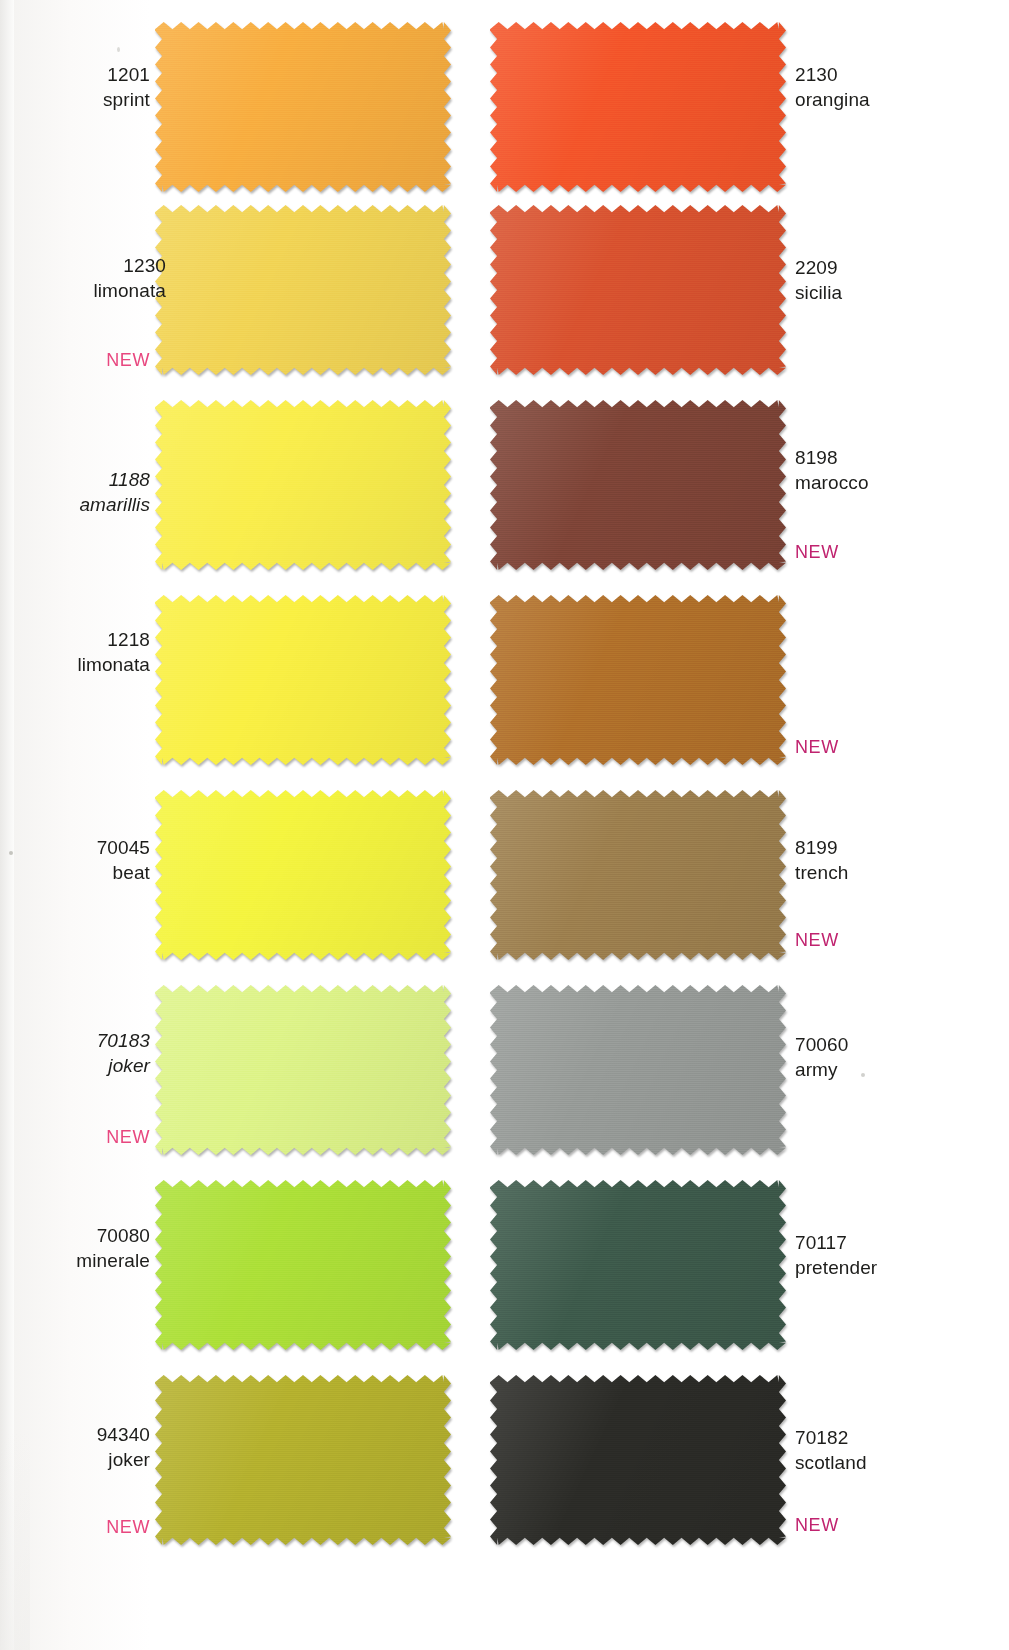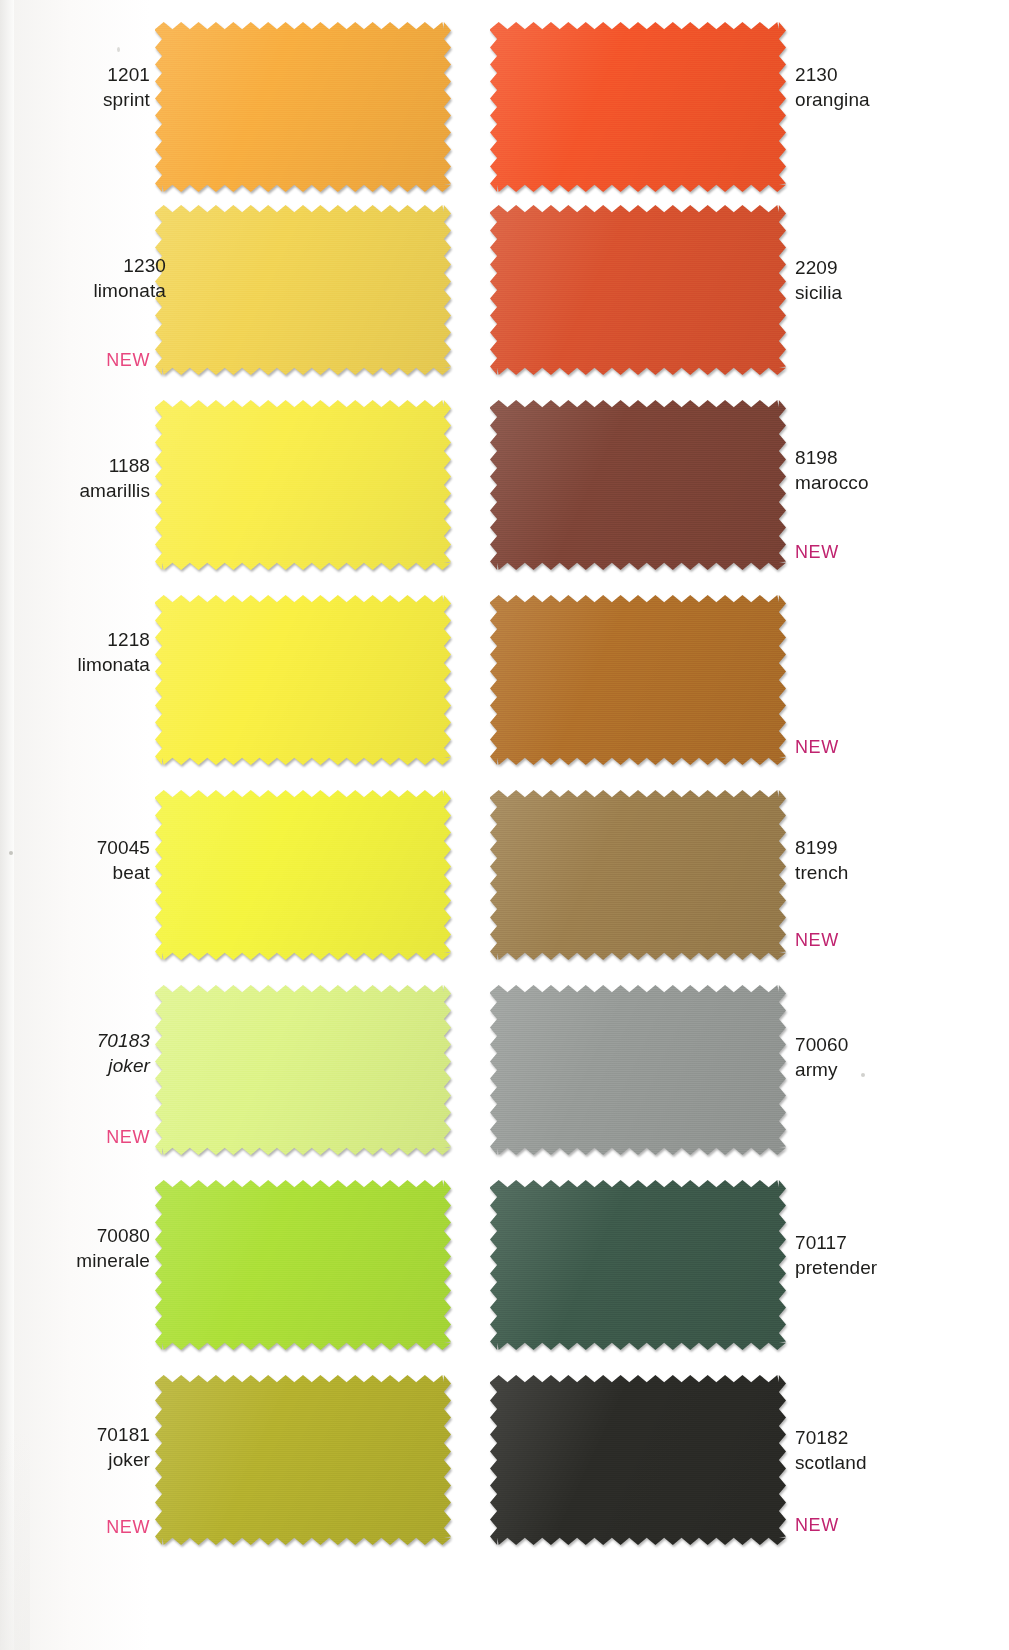--- a/index.html
+++ b/index.html
@@ -116,21 +116,21 @@
         <span class="name">limonata</span>
       </div>
       <div class="new left pinkish" style="left: 40px; width: 110px; top: 350px;">NEW</div>
       <div class="swatch-wrap" style="left: 155px; top: 400px; width: 296px; height: 170px;">
         <div class="swatch">
           <div class="cloth" style="background: rgb(250, 238, 76); clip-path: polygon(0% 4.2%, 2.941% 0%, 5.882% 4.2%, 8.824% 0%, 11.765% 4.2%, 14.706% 0%, 17.647% 4.2%, 20.588% 0%, 23.529% 4.2%, 26.471% 0%, 29.412% 4.2%, 32.353% 0%, 35.294% 4.2%, 38.235% 0%, 41.176% 4.2%, 44.118% 0%, 47.059% 4.2%, 50% 0%, 52.941% 4.2%, 55.882% 0%, 58.824% 4.2%, 61.765% 0%, 64.706% 4.2%, 67.647% 0%, 70.588% 4.2%, 73.529% 0%, 76.471% 4.2%, 79.412% 0%, 82.353% 4.2%, 85.294% 0%, 88.235% 4.2%, 91.176% 0%, 94.118% 4.2%, 97.059% 0%, 97.588% 4.2%, 97.588% 0%, 100% 5%, 97.588% 10%, 100% 15%, 97.588% 20%, 100% 25%, 97.588% 30%, 100% 35%, 97.588% 40%, 100% 45%, 97.588% 50%, 100% 55%, 97.588% 60%, 100% 65%, 97.588% 70%, 100% 75%, 97.588% 80%, 100% 85%, 97.588% 90%, 100% 95%, 97.588% 95.8%, 100% 95.8%, 97.059% 100%, 94.118% 95.8%, 91.176% 100%, 88.235% 95.8%, 85.294% 100%, 82.353% 95.8%, 79.412% 100%, 76.471% 95.8%, 73.529% 100%, 70.588% 95.8%, 67.647% 100%, 64.706% 95.8%, 61.765% 100%, 58.824% 95.8%, 55.882% 100%, 52.941% 95.8%, 50% 100%, 47.059% 95.8%, 44.118% 100%, 41.176% 95.8%, 38.235% 100%, 35.294% 95.8%, 32.353% 100%, 29.412% 95.8%, 26.471% 100%, 23.529% 95.8%, 20.588% 100%, 17.647% 95.8%, 14.706% 100%, 11.765% 95.8%, 8.824% 100%, 5.882% 95.8%, 2.941% 100%, 2.412% 95.8%, 2.412% 100%, 0% 95%, 2.412% 90%, 0% 85%, 2.412% 80%, 0% 75%, 2.412% 70%, 0% 65%, 2.412% 60%, 0% 55%, 2.412% 50%, 0% 45%, 2.412% 40%, 0% 35%, 2.412% 30%, 0% 25%, 2.412% 20%, 0% 15%, 2.412% 10%, 0% 5%);"></div>
           <div class="weave" style="clip-path: polygon(0% 4.2%, 2.941% 0%, 5.882% 4.2%, 8.824% 0%, 11.765% 4.2%, 14.706% 0%, 17.647% 4.2%, 20.588% 0%, 23.529% 4.2%, 26.471% 0%, 29.412% 4.2%, 32.353% 0%, 35.294% 4.2%, 38.235% 0%, 41.176% 4.2%, 44.118% 0%, 47.059% 4.2%, 50% 0%, 52.941% 4.2%, 55.882% 0%, 58.824% 4.2%, 61.765% 0%, 64.706% 4.2%, 67.647% 0%, 70.588% 4.2%, 73.529% 0%, 76.471% 4.2%, 79.412% 0%, 82.353% 4.2%, 85.294% 0%, 88.235% 4.2%, 91.176% 0%, 94.118% 4.2%, 97.059% 0%, 97.588% 4.2%, 97.588% 0%, 100% 5%, 97.588% 10%, 100% 15%, 97.588% 20%, 100% 25%, 97.588% 30%, 100% 35%, 97.588% 40%, 100% 45%, 97.588% 50%, 100% 55%, 97.588% 60%, 100% 65%, 97.588% 70%, 100% 75%, 97.588% 80%, 100% 85%, 97.588% 90%, 100% 95%, 97.588% 95.8%, 100% 95.8%, 97.059% 100%, 94.118% 95.8%, 91.176% 100%, 88.235% 95.8%, 85.294% 100%, 82.353% 95.8%, 79.412% 100%, 76.471% 95.8%, 73.529% 100%, 70.588% 95.8%, 67.647% 100%, 64.706% 95.8%, 61.765% 100%, 58.824% 95.8%, 55.882% 100%, 52.941% 95.8%, 50% 100%, 47.059% 95.8%, 44.118% 100%, 41.176% 95.8%, 38.235% 100%, 35.294% 95.8%, 32.353% 100%, 29.412% 95.8%, 26.471% 100%, 23.529% 95.8%, 20.588% 100%, 17.647% 95.8%, 14.706% 100%, 11.765% 95.8%, 8.824% 100%, 5.882% 95.8%, 2.941% 100%, 2.412% 95.8%, 2.412% 100%, 0% 95%, 2.412% 90%, 0% 85%, 2.412% 80%, 0% 75%, 2.412% 70%, 0% 65%, 2.412% 60%, 0% 55%, 2.412% 50%, 0% 45%, 2.412% 40%, 0% 35%, 2.412% 30%, 0% 25%, 2.412% 20%, 0% 15%, 2.412% 10%, 0% 5%);"></div>
           <div class="sheen" style="clip-path: polygon(0% 4.2%, 2.941% 0%, 5.882% 4.2%, 8.824% 0%, 11.765% 4.2%, 14.706% 0%, 17.647% 4.2%, 20.588% 0%, 23.529% 4.2%, 26.471% 0%, 29.412% 4.2%, 32.353% 0%, 35.294% 4.2%, 38.235% 0%, 41.176% 4.2%, 44.118% 0%, 47.059% 4.2%, 50% 0%, 52.941% 4.2%, 55.882% 0%, 58.824% 4.2%, 61.765% 0%, 64.706% 4.2%, 67.647% 0%, 70.588% 4.2%, 73.529% 0%, 76.471% 4.2%, 79.412% 0%, 82.353% 4.2%, 85.294% 0%, 88.235% 4.2%, 91.176% 0%, 94.118% 4.2%, 97.059% 0%, 97.588% 4.2%, 97.588% 0%, 100% 5%, 97.588% 10%, 100% 15%, 97.588% 20%, 100% 25%, 97.588% 30%, 100% 35%, 97.588% 40%, 100% 45%, 97.588% 50%, 100% 55%, 97.588% 60%, 100% 65%, 97.588% 70%, 100% 75%, 97.588% 80%, 100% 85%, 97.588% 90%, 100% 95%, 97.588% 95.8%, 100% 95.8%, 97.059% 100%, 94.118% 95.8%, 91.176% 100%, 88.235% 95.8%, 85.294% 100%, 82.353% 95.8%, 79.412% 100%, 76.471% 95.8%, 73.529% 100%, 70.588% 95.8%, 67.647% 100%, 64.706% 95.8%, 61.765% 100%, 58.824% 95.8%, 55.882% 100%, 52.941% 95.8%, 50% 100%, 47.059% 95.8%, 44.118% 100%, 41.176% 95.8%, 38.235% 100%, 35.294% 95.8%, 32.353% 100%, 29.412% 95.8%, 26.471% 100%, 23.529% 95.8%, 20.588% 100%, 17.647% 95.8%, 14.706% 100%, 11.765% 95.8%, 8.824% 100%, 5.882% 95.8%, 2.941% 100%, 2.412% 95.8%, 2.412% 100%, 0% 95%, 2.412% 90%, 0% 85%, 2.412% 80%, 0% 75%, 2.412% 70%, 0% 65%, 2.412% 60%, 0% 55%, 2.412% 50%, 0% 45%, 2.412% 40%, 0% 35%, 2.412% 30%, 0% 25%, 2.412% 20%, 0% 15%, 2.412% 10%, 0% 5%);"></div>
         </div>
       </div>
-      <div class="label left" style="left: 40px; width: 110px; top: 453px;">
+      <div class="label left" style="left: 40px; width: 110px; top: 467px; font-style: italic;">
         <span class="code">1188</span>
         <span class="name">amarillis</span>
       </div>
       <div class="swatch-wrap" style="left: 155px; top: 595px; width: 296px; height: 170px;">
         <div class="swatch">
           <div class="cloth" style="background: rgb(250, 240, 67); clip-path: polygon(0% 4.2%, 2.941% 0%, 5.882% 4.2%, 8.824% 0%, 11.765% 4.2%, 14.706% 0%, 17.647% 4.2%, 20.588% 0%, 23.529% 4.2%, 26.471% 0%, 29.412% 4.2%, 32.353% 0%, 35.294% 4.2%, 38.235% 0%, 41.176% 4.2%, 44.118% 0%, 47.059% 4.2%, 50% 0%, 52.941% 4.2%, 55.882% 0%, 58.824% 4.2%, 61.765% 0%, 64.706% 4.2%, 67.647% 0%, 70.588% 4.2%, 73.529% 0%, 76.471% 4.2%, 79.412% 0%, 82.353% 4.2%, 85.294% 0%, 88.235% 4.2%, 91.176% 0%, 94.118% 4.2%, 97.059% 0%, 97.588% 4.2%, 97.588% 0%, 100% 5%, 97.588% 10%, 100% 15%, 97.588% 20%, 100% 25%, 97.588% 30%, 100% 35%, 97.588% 40%, 100% 45%, 97.588% 50%, 100% 55%, 97.588% 60%, 100% 65%, 97.588% 70%, 100% 75%, 97.588% 80%, 100% 85%, 97.588% 90%, 100% 95%, 97.588% 95.8%, 100% 95.8%, 97.059% 100%, 94.118% 95.8%, 91.176% 100%, 88.235% 95.8%, 85.294% 100%, 82.353% 95.8%, 79.412% 100%, 76.471% 95.8%, 73.529% 100%, 70.588% 95.8%, 67.647% 100%, 64.706% 95.8%, 61.765% 100%, 58.824% 95.8%, 55.882% 100%, 52.941% 95.8%, 50% 100%, 47.059% 95.8%, 44.118% 100%, 41.176% 95.8%, 38.235% 100%, 35.294% 95.8%, 32.353% 100%, 29.412% 95.8%, 26.471% 100%, 23.529% 95.8%, 20.588% 100%, 17.647% 95.8%, 14.706% 100%, 11.765% 95.8%, 8.824% 100%, 5.882% 95.8%, 2.941% 100%, 2.412% 95.8%, 2.412% 100%, 0% 95%, 2.412% 90%, 0% 85%, 2.412% 80%, 0% 75%, 2.412% 70%, 0% 65%, 2.412% 60%, 0% 55%, 2.412% 50%, 0% 45%, 2.412% 40%, 0% 35%, 2.412% 30%, 0% 25%, 2.412% 20%, 0% 15%, 2.412% 10%, 0% 5%);"></div>
           <div class="weave" style="clip-path: polygon(0% 4.2%, 2.941% 0%, 5.882% 4.2%, 8.824% 0%, 11.765% 4.2%, 14.706% 0%, 17.647% 4.2%, 20.588% 0%, 23.529% 4.2%, 26.471% 0%, 29.412% 4.2%, 32.353% 0%, 35.294% 4.2%, 38.235% 0%, 41.176% 4.2%, 44.118% 0%, 47.059% 4.2%, 50% 0%, 52.941% 4.2%, 55.882% 0%, 58.824% 4.2%, 61.765% 0%, 64.706% 4.2%, 67.647% 0%, 70.588% 4.2%, 73.529% 0%, 76.471% 4.2%, 79.412% 0%, 82.353% 4.2%, 85.294% 0%, 88.235% 4.2%, 91.176% 0%, 94.118% 4.2%, 97.059% 0%, 97.588% 4.2%, 97.588% 0%, 100% 5%, 97.588% 10%, 100% 15%, 97.588% 20%, 100% 25%, 97.588% 30%, 100% 35%, 97.588% 40%, 100% 45%, 97.588% 50%, 100% 55%, 97.588% 60%, 100% 65%, 97.588% 70%, 100% 75%, 97.588% 80%, 100% 85%, 97.588% 90%, 100% 95%, 97.588% 95.8%, 100% 95.8%, 97.059% 100%, 94.118% 95.8%, 91.176% 100%, 88.235% 95.8%, 85.294% 100%, 82.353% 95.8%, 79.412% 100%, 76.471% 95.8%, 73.529% 100%, 70.588% 95.8%, 67.647% 100%, 64.706% 95.8%, 61.765% 100%, 58.824% 95.8%, 55.882% 100%, 52.941% 95.8%, 50% 100%, 47.059% 95.8%, 44.118% 100%, 41.176% 95.8%, 38.235% 100%, 35.294% 95.8%, 32.353% 100%, 29.412% 95.8%, 26.471% 100%, 23.529% 95.8%, 20.588% 100%, 17.647% 95.8%, 14.706% 100%, 11.765% 95.8%, 8.824% 100%, 5.882% 95.8%, 2.941% 100%, 2.412% 95.8%, 2.412% 100%, 0% 95%, 2.412% 90%, 0% 85%, 2.412% 80%, 0% 75%, 2.412% 70%, 0% 65%, 2.412% 60%, 0% 55%, 2.412% 50%, 0% 45%, 2.412% 40%, 0% 35%, 2.412% 30%, 0% 25%, 2.412% 20%, 0% 15%, 2.412% 10%, 0% 5%);"></div>
           <div class="sheen" style="clip-path: polygon(0% 4.2%, 2.941% 0%, 5.882% 4.2%, 8.824% 0%, 11.765% 4.2%, 14.706% 0%, 17.647% 4.2%, 20.588% 0%, 23.529% 4.2%, 26.471% 0%, 29.412% 4.2%, 32.353% 0%, 35.294% 4.2%, 38.235% 0%, 41.176% 4.2%, 44.118% 0%, 47.059% 4.2%, 50% 0%, 52.941% 4.2%, 55.882% 0%, 58.824% 4.2%, 61.765% 0%, 64.706% 4.2%, 67.647% 0%, 70.588% 4.2%, 73.529% 0%, 76.471% 4.2%, 79.412% 0%, 82.353% 4.2%, 85.294% 0%, 88.235% 4.2%, 91.176% 0%, 94.118% 4.2%, 97.059% 0%, 97.588% 4.2%, 97.588% 0%, 100% 5%, 97.588% 10%, 100% 15%, 97.588% 20%, 100% 25%, 97.588% 30%, 100% 35%, 97.588% 40%, 100% 45%, 97.588% 50%, 100% 55%, 97.588% 60%, 100% 65%, 97.588% 70%, 100% 75%, 97.588% 80%, 100% 85%, 97.588% 90%, 100% 95%, 97.588% 95.8%, 100% 95.8%, 97.059% 100%, 94.118% 95.8%, 91.176% 100%, 88.235% 95.8%, 85.294% 100%, 82.353% 95.8%, 79.412% 100%, 76.471% 95.8%, 73.529% 100%, 70.588% 95.8%, 67.647% 100%, 64.706% 95.8%, 61.765% 100%, 58.824% 95.8%, 55.882% 100%, 52.941% 95.8%, 50% 100%, 47.059% 95.8%, 44.118% 100%, 41.176% 95.8%, 38.235% 100%, 35.294% 95.8%, 32.353% 100%, 29.412% 95.8%, 26.471% 100%, 23.529% 95.8%, 20.588% 100%, 17.647% 95.8%, 14.706% 100%, 11.765% 95.8%, 8.824% 100%, 5.882% 95.8%, 2.941% 100%, 2.412% 95.8%, 2.412% 100%, 0% 95%, 2.412% 90%, 0% 85%, 2.412% 80%, 0% 75%, 2.412% 70%, 0% 65%, 2.412% 60%, 0% 55%, 2.412% 50%, 0% 45%, 2.412% 40%, 0% 35%, 2.412% 30%, 0% 25%, 2.412% 20%, 0% 15%, 2.412% 10%, 0% 5%);"></div>
         </div>
       </div>
@@ -173,21 +173,21 @@
         <span class="name">minerale</span>
       </div>
       <div class="swatch-wrap" style="left: 155px; top: 1375px; width: 296px; height: 170px;">
         <div class="swatch">
           <div class="cloth" style="background: rgb(181, 177, 46); clip-path: polygon(0% 4.2%, 2.941% 0%, 5.882% 4.2%, 8.824% 0%, 11.765% 4.2%, 14.706% 0%, 17.647% 4.2%, 20.588% 0%, 23.529% 4.2%, 26.471% 0%, 29.412% 4.2%, 32.353% 0%, 35.294% 4.2%, 38.235% 0%, 41.176% 4.2%, 44.118% 0%, 47.059% 4.2%, 50% 0%, 52.941% 4.2%, 55.882% 0%, 58.824% 4.2%, 61.765% 0%, 64.706% 4.2%, 67.647% 0%, 70.588% 4.2%, 73.529% 0%, 76.471% 4.2%, 79.412% 0%, 82.353% 4.2%, 85.294% 0%, 88.235% 4.2%, 91.176% 0%, 94.118% 4.2%, 97.059% 0%, 97.588% 4.2%, 97.588% 0%, 100% 5%, 97.588% 10%, 100% 15%, 97.588% 20%, 100% 25%, 97.588% 30%, 100% 35%, 97.588% 40%, 100% 45%, 97.588% 50%, 100% 55%, 97.588% 60%, 100% 65%, 97.588% 70%, 100% 75%, 97.588% 80%, 100% 85%, 97.588% 90%, 100% 95%, 97.588% 95.8%, 100% 95.8%, 97.059% 100%, 94.118% 95.8%, 91.176% 100%, 88.235% 95.8%, 85.294% 100%, 82.353% 95.8%, 79.412% 100%, 76.471% 95.8%, 73.529% 100%, 70.588% 95.8%, 67.647% 100%, 64.706% 95.8%, 61.765% 100%, 58.824% 95.8%, 55.882% 100%, 52.941% 95.8%, 50% 100%, 47.059% 95.8%, 44.118% 100%, 41.176% 95.8%, 38.235% 100%, 35.294% 95.8%, 32.353% 100%, 29.412% 95.8%, 26.471% 100%, 23.529% 95.8%, 20.588% 100%, 17.647% 95.8%, 14.706% 100%, 11.765% 95.8%, 8.824% 100%, 5.882% 95.8%, 2.941% 100%, 2.412% 95.8%, 2.412% 100%, 0% 95%, 2.412% 90%, 0% 85%, 2.412% 80%, 0% 75%, 2.412% 70%, 0% 65%, 2.412% 60%, 0% 55%, 2.412% 50%, 0% 45%, 2.412% 40%, 0% 35%, 2.412% 30%, 0% 25%, 2.412% 20%, 0% 15%, 2.412% 10%, 0% 5%);"></div>
           <div class="weave" style="clip-path: polygon(0% 4.2%, 2.941% 0%, 5.882% 4.2%, 8.824% 0%, 11.765% 4.2%, 14.706% 0%, 17.647% 4.2%, 20.588% 0%, 23.529% 4.2%, 26.471% 0%, 29.412% 4.2%, 32.353% 0%, 35.294% 4.2%, 38.235% 0%, 41.176% 4.2%, 44.118% 0%, 47.059% 4.2%, 50% 0%, 52.941% 4.2%, 55.882% 0%, 58.824% 4.2%, 61.765% 0%, 64.706% 4.2%, 67.647% 0%, 70.588% 4.2%, 73.529% 0%, 76.471% 4.2%, 79.412% 0%, 82.353% 4.2%, 85.294% 0%, 88.235% 4.2%, 91.176% 0%, 94.118% 4.2%, 97.059% 0%, 97.588% 4.2%, 97.588% 0%, 100% 5%, 97.588% 10%, 100% 15%, 97.588% 20%, 100% 25%, 97.588% 30%, 100% 35%, 97.588% 40%, 100% 45%, 97.588% 50%, 100% 55%, 97.588% 60%, 100% 65%, 97.588% 70%, 100% 75%, 97.588% 80%, 100% 85%, 97.588% 90%, 100% 95%, 97.588% 95.8%, 100% 95.8%, 97.059% 100%, 94.118% 95.8%, 91.176% 100%, 88.235% 95.8%, 85.294% 100%, 82.353% 95.8%, 79.412% 100%, 76.471% 95.8%, 73.529% 100%, 70.588% 95.8%, 67.647% 100%, 64.706% 95.8%, 61.765% 100%, 58.824% 95.8%, 55.882% 100%, 52.941% 95.8%, 50% 100%, 47.059% 95.8%, 44.118% 100%, 41.176% 95.8%, 38.235% 100%, 35.294% 95.8%, 32.353% 100%, 29.412% 95.8%, 26.471% 100%, 23.529% 95.8%, 20.588% 100%, 17.647% 95.8%, 14.706% 100%, 11.765% 95.8%, 8.824% 100%, 5.882% 95.8%, 2.941% 100%, 2.412% 95.8%, 2.412% 100%, 0% 95%, 2.412% 90%, 0% 85%, 2.412% 80%, 0% 75%, 2.412% 70%, 0% 65%, 2.412% 60%, 0% 55%, 2.412% 50%, 0% 45%, 2.412% 40%, 0% 35%, 2.412% 30%, 0% 25%, 2.412% 20%, 0% 15%, 2.412% 10%, 0% 5%);"></div>
           <div class="sheen" style="clip-path: polygon(0% 4.2%, 2.941% 0%, 5.882% 4.2%, 8.824% 0%, 11.765% 4.2%, 14.706% 0%, 17.647% 4.2%, 20.588% 0%, 23.529% 4.2%, 26.471% 0%, 29.412% 4.2%, 32.353% 0%, 35.294% 4.2%, 38.235% 0%, 41.176% 4.2%, 44.118% 0%, 47.059% 4.2%, 50% 0%, 52.941% 4.2%, 55.882% 0%, 58.824% 4.2%, 61.765% 0%, 64.706% 4.2%, 67.647% 0%, 70.588% 4.2%, 73.529% 0%, 76.471% 4.2%, 79.412% 0%, 82.353% 4.2%, 85.294% 0%, 88.235% 4.2%, 91.176% 0%, 94.118% 4.2%, 97.059% 0%, 97.588% 4.2%, 97.588% 0%, 100% 5%, 97.588% 10%, 100% 15%, 97.588% 20%, 100% 25%, 97.588% 30%, 100% 35%, 97.588% 40%, 100% 45%, 97.588% 50%, 100% 55%, 97.588% 60%, 100% 65%, 97.588% 70%, 100% 75%, 97.588% 80%, 100% 85%, 97.588% 90%, 100% 95%, 97.588% 95.8%, 100% 95.8%, 97.059% 100%, 94.118% 95.8%, 91.176% 100%, 88.235% 95.8%, 85.294% 100%, 82.353% 95.8%, 79.412% 100%, 76.471% 95.8%, 73.529% 100%, 70.588% 95.8%, 67.647% 100%, 64.706% 95.8%, 61.765% 100%, 58.824% 95.8%, 55.882% 100%, 52.941% 95.8%, 50% 100%, 47.059% 95.8%, 44.118% 100%, 41.176% 95.8%, 38.235% 100%, 35.294% 95.8%, 32.353% 100%, 29.412% 95.8%, 26.471% 100%, 23.529% 95.8%, 20.588% 100%, 17.647% 95.8%, 14.706% 100%, 11.765% 95.8%, 8.824% 100%, 5.882% 95.8%, 2.941% 100%, 2.412% 95.8%, 2.412% 100%, 0% 95%, 2.412% 90%, 0% 85%, 2.412% 80%, 0% 75%, 2.412% 70%, 0% 65%, 2.412% 60%, 0% 55%, 2.412% 50%, 0% 45%, 2.412% 40%, 0% 35%, 2.412% 30%, 0% 25%, 2.412% 20%, 0% 15%, 2.412% 10%, 0% 5%);"></div>
         </div>
       </div>
       <div class="label left" style="left: 40px; width: 110px; top: 1422px;">
-        <span class="code">70181</span>
+        <span class="code">94340</span>
         <span class="name">joker</span>
       </div>
       <div class="new left pinkish" style="left: 40px; width: 110px; top: 1517px;">NEW</div>
       <div class="swatch-wrap" style="left: 490px; top: 22px; width: 296px; height: 170px;">
         <div class="swatch">
           <div class="cloth" style="background: rgb(244, 85, 42); clip-path: polygon(0% 4.2%, 2.941% 0%, 5.882% 4.2%, 8.824% 0%, 11.765% 4.2%, 14.706% 0%, 17.647% 4.2%, 20.588% 0%, 23.529% 4.2%, 26.471% 0%, 29.412% 4.2%, 32.353% 0%, 35.294% 4.2%, 38.235% 0%, 41.176% 4.2%, 44.118% 0%, 47.059% 4.2%, 50% 0%, 52.941% 4.2%, 55.882% 0%, 58.824% 4.2%, 61.765% 0%, 64.706% 4.2%, 67.647% 0%, 70.588% 4.2%, 73.529% 0%, 76.471% 4.2%, 79.412% 0%, 82.353% 4.2%, 85.294% 0%, 88.235% 4.2%, 91.176% 0%, 94.118% 4.2%, 97.059% 0%, 97.588% 4.2%, 97.588% 0%, 100% 5%, 97.588% 10%, 100% 15%, 97.588% 20%, 100% 25%, 97.588% 30%, 100% 35%, 97.588% 40%, 100% 45%, 97.588% 50%, 100% 55%, 97.588% 60%, 100% 65%, 97.588% 70%, 100% 75%, 97.588% 80%, 100% 85%, 97.588% 90%, 100% 95%, 97.588% 95.8%, 100% 95.8%, 97.059% 100%, 94.118% 95.8%, 91.176% 100%, 88.235% 95.8%, 85.294% 100%, 82.353% 95.8%, 79.412% 100%, 76.471% 95.8%, 73.529% 100%, 70.588% 95.8%, 67.647% 100%, 64.706% 95.8%, 61.765% 100%, 58.824% 95.8%, 55.882% 100%, 52.941% 95.8%, 50% 100%, 47.059% 95.8%, 44.118% 100%, 41.176% 95.8%, 38.235% 100%, 35.294% 95.8%, 32.353% 100%, 29.412% 95.8%, 26.471% 100%, 23.529% 95.8%, 20.588% 100%, 17.647% 95.8%, 14.706% 100%, 11.765% 95.8%, 8.824% 100%, 5.882% 95.8%, 2.941% 100%, 2.412% 95.8%, 2.412% 100%, 0% 95%, 2.412% 90%, 0% 85%, 2.412% 80%, 0% 75%, 2.412% 70%, 0% 65%, 2.412% 60%, 0% 55%, 2.412% 50%, 0% 45%, 2.412% 40%, 0% 35%, 2.412% 30%, 0% 25%, 2.412% 20%, 0% 15%, 2.412% 10%, 0% 5%);"></div>
           <div class="weave" style="clip-path: polygon(0% 4.2%, 2.941% 0%, 5.882% 4.2%, 8.824% 0%, 11.765% 4.2%, 14.706% 0%, 17.647% 4.2%, 20.588% 0%, 23.529% 4.2%, 26.471% 0%, 29.412% 4.2%, 32.353% 0%, 35.294% 4.2%, 38.235% 0%, 41.176% 4.2%, 44.118% 0%, 47.059% 4.2%, 50% 0%, 52.941% 4.2%, 55.882% 0%, 58.824% 4.2%, 61.765% 0%, 64.706% 4.2%, 67.647% 0%, 70.588% 4.2%, 73.529% 0%, 76.471% 4.2%, 79.412% 0%, 82.353% 4.2%, 85.294% 0%, 88.235% 4.2%, 91.176% 0%, 94.118% 4.2%, 97.059% 0%, 97.588% 4.2%, 97.588% 0%, 100% 5%, 97.588% 10%, 100% 15%, 97.588% 20%, 100% 25%, 97.588% 30%, 100% 35%, 97.588% 40%, 100% 45%, 97.588% 50%, 100% 55%, 97.588% 60%, 100% 65%, 97.588% 70%, 100% 75%, 97.588% 80%, 100% 85%, 97.588% 90%, 100% 95%, 97.588% 95.8%, 100% 95.8%, 97.059% 100%, 94.118% 95.8%, 91.176% 100%, 88.235% 95.8%, 85.294% 100%, 82.353% 95.8%, 79.412% 100%, 76.471% 95.8%, 73.529% 100%, 70.588% 95.8%, 67.647% 100%, 64.706% 95.8%, 61.765% 100%, 58.824% 95.8%, 55.882% 100%, 52.941% 95.8%, 50% 100%, 47.059% 95.8%, 44.118% 100%, 41.176% 95.8%, 38.235% 100%, 35.294% 95.8%, 32.353% 100%, 29.412% 95.8%, 26.471% 100%, 23.529% 95.8%, 20.588% 100%, 17.647% 95.8%, 14.706% 100%, 11.765% 95.8%, 8.824% 100%, 5.882% 95.8%, 2.941% 100%, 2.412% 95.8%, 2.412% 100%, 0% 95%, 2.412% 90%, 0% 85%, 2.412% 80%, 0% 75%, 2.412% 70%, 0% 65%, 2.412% 60%, 0% 55%, 2.412% 50%, 0% 45%, 2.412% 40%, 0% 35%, 2.412% 30%, 0% 25%, 2.412% 20%, 0% 15%, 2.412% 10%, 0% 5%);"></div>
           <div class="sheen" style="clip-path: polygon(0% 4.2%, 2.941% 0%, 5.882% 4.2%, 8.824% 0%, 11.765% 4.2%, 14.706% 0%, 17.647% 4.2%, 20.588% 0%, 23.529% 4.2%, 26.471% 0%, 29.412% 4.2%, 32.353% 0%, 35.294% 4.2%, 38.235% 0%, 41.176% 4.2%, 44.118% 0%, 47.059% 4.2%, 50% 0%, 52.941% 4.2%, 55.882% 0%, 58.824% 4.2%, 61.765% 0%, 64.706% 4.2%, 67.647% 0%, 70.588% 4.2%, 73.529% 0%, 76.471% 4.2%, 79.412% 0%, 82.353% 4.2%, 85.294% 0%, 88.235% 4.2%, 91.176% 0%, 94.118% 4.2%, 97.059% 0%, 97.588% 4.2%, 97.588% 0%, 100% 5%, 97.588% 10%, 100% 15%, 97.588% 20%, 100% 25%, 97.588% 30%, 100% 35%, 97.588% 40%, 100% 45%, 97.588% 50%, 100% 55%, 97.588% 60%, 100% 65%, 97.588% 70%, 100% 75%, 97.588% 80%, 100% 85%, 97.588% 90%, 100% 95%, 97.588% 95.8%, 100% 95.8%, 97.059% 100%, 94.118% 95.8%, 91.176% 100%, 88.235% 95.8%, 85.294% 100%, 82.353% 95.8%, 79.412% 100%, 76.471% 95.8%, 73.529% 100%, 70.588% 95.8%, 67.647% 100%, 64.706% 95.8%, 61.765% 100%, 58.824% 95.8%, 55.882% 100%, 52.941% 95.8%, 50% 100%, 47.059% 95.8%, 44.118% 100%, 41.176% 95.8%, 38.235% 100%, 35.294% 95.8%, 32.353% 100%, 29.412% 95.8%, 26.471% 100%, 23.529% 95.8%, 20.588% 100%, 17.647% 95.8%, 14.706% 100%, 11.765% 95.8%, 8.824% 100%, 5.882% 95.8%, 2.941% 100%, 2.412% 95.8%, 2.412% 100%, 0% 95%, 2.412% 90%, 0% 85%, 2.412% 80%, 0% 75%, 2.412% 70%, 0% 65%, 2.412% 60%, 0% 55%, 2.412% 50%, 0% 45%, 2.412% 40%, 0% 35%, 2.412% 30%, 0% 25%, 2.412% 20%, 0% 15%, 2.412% 10%, 0% 5%);"></div>
         </div>
       </div>

